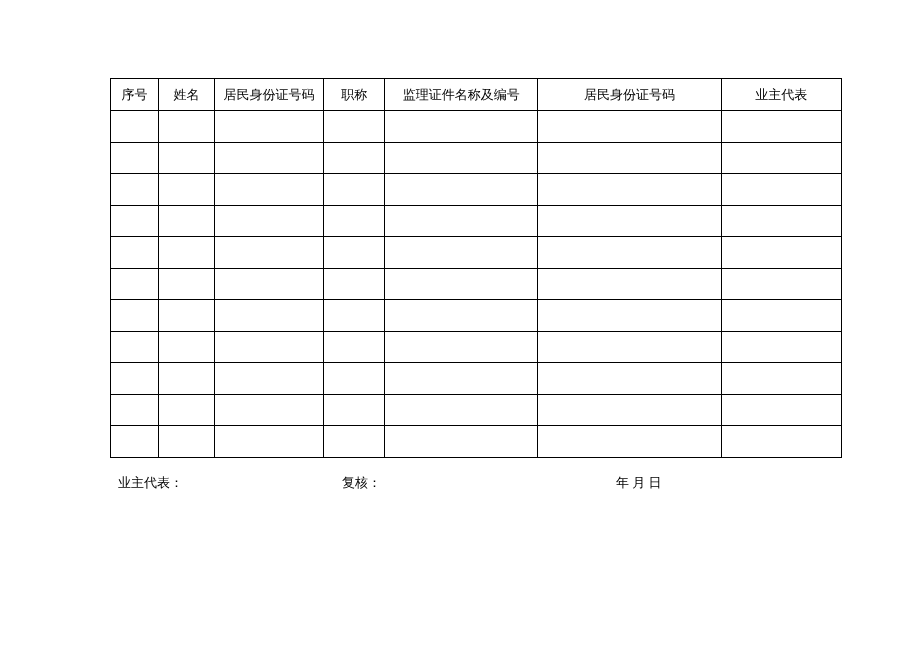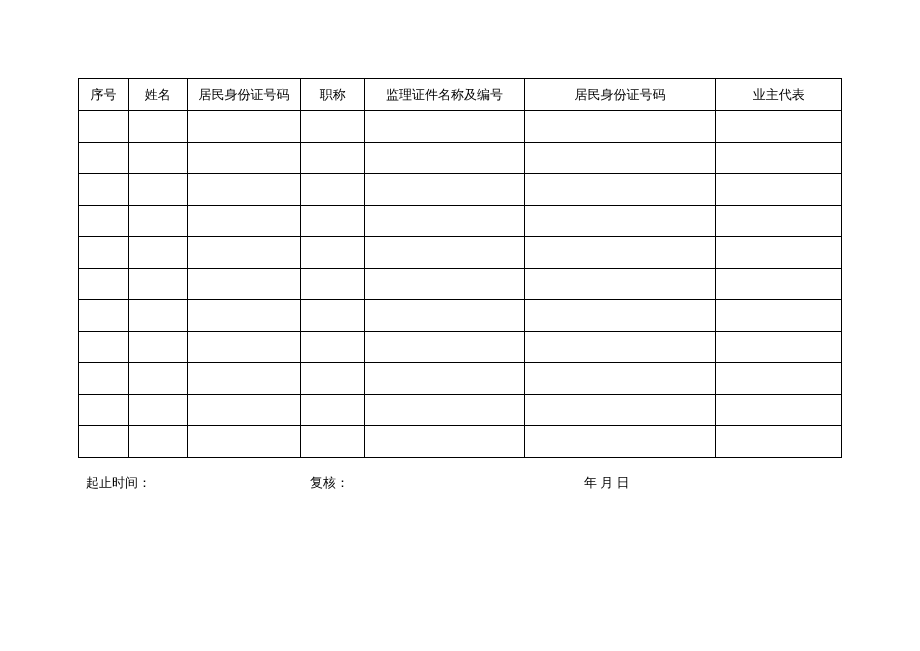--- a/index.html
+++ b/index.html
@@ -10,21 +10,21 @@
     body {
       background: #ffffff;
       font-family: "SimSun", "宋体", serif;
       font-size: 13px;
       color: #000;
       width: 920px;
       height: 651px;
       position: relative;
     }
     .container {
-      padding: 78px 78px 0 78px;
+      padding: 78px 78px 0 110px;
     }
     table {
       border-collapse: collapse;
       width: 100%;
       table-layout: fixed;
     }
     th, td {
       border: 1px solid #000;
       text-align: center;
       vertical-align: middle;
@@ -181,17 +181,17 @@
           <td></td>
           <td></td>
           <td></td>
           <td></td>
           <td></td>
         </tr>
       </tbody>
   </table>
 
   <div class="footer-row">
-    <div class="footer-item f1">起止时间：</div>
+    <div class="footer-item f1">业主代表：</div>
     <div class="footer-item f2">复核：</div>
     <div class="footer-item f4">年 月 日</div>
   </div>
 </div>
 
 </body></html>

